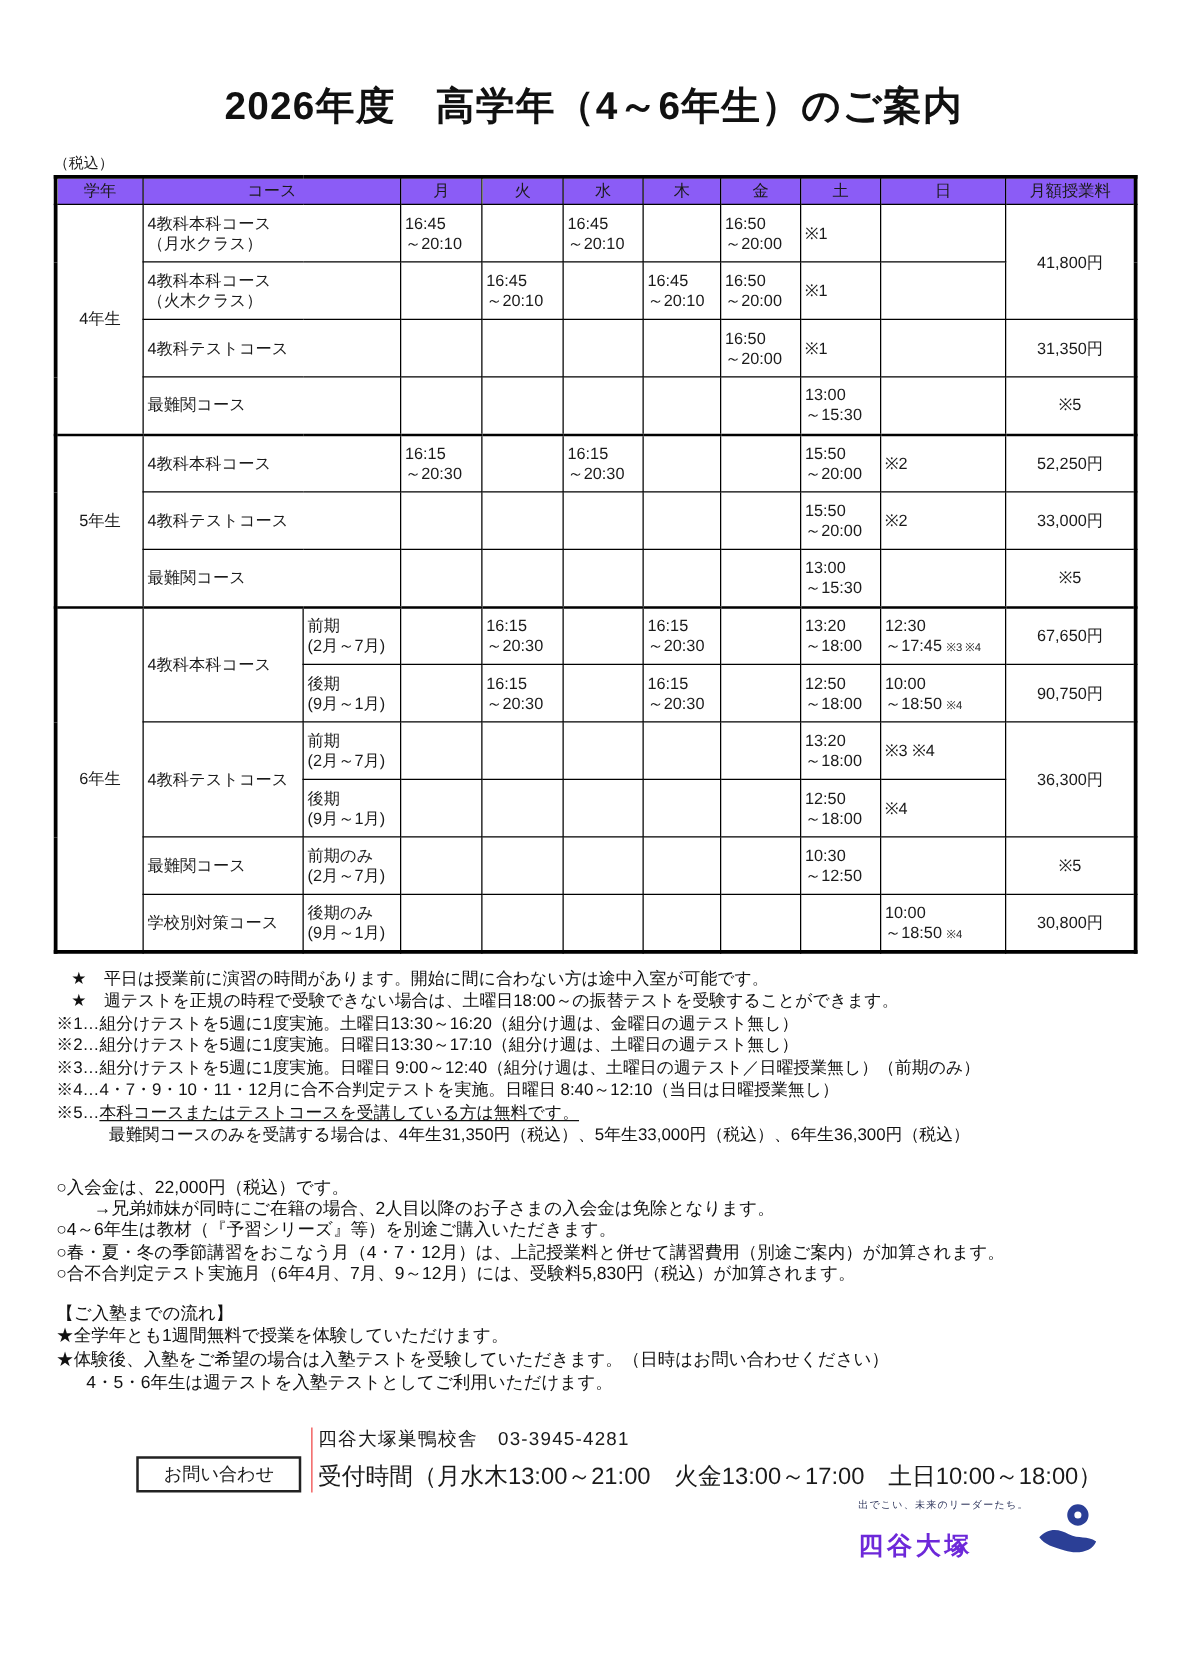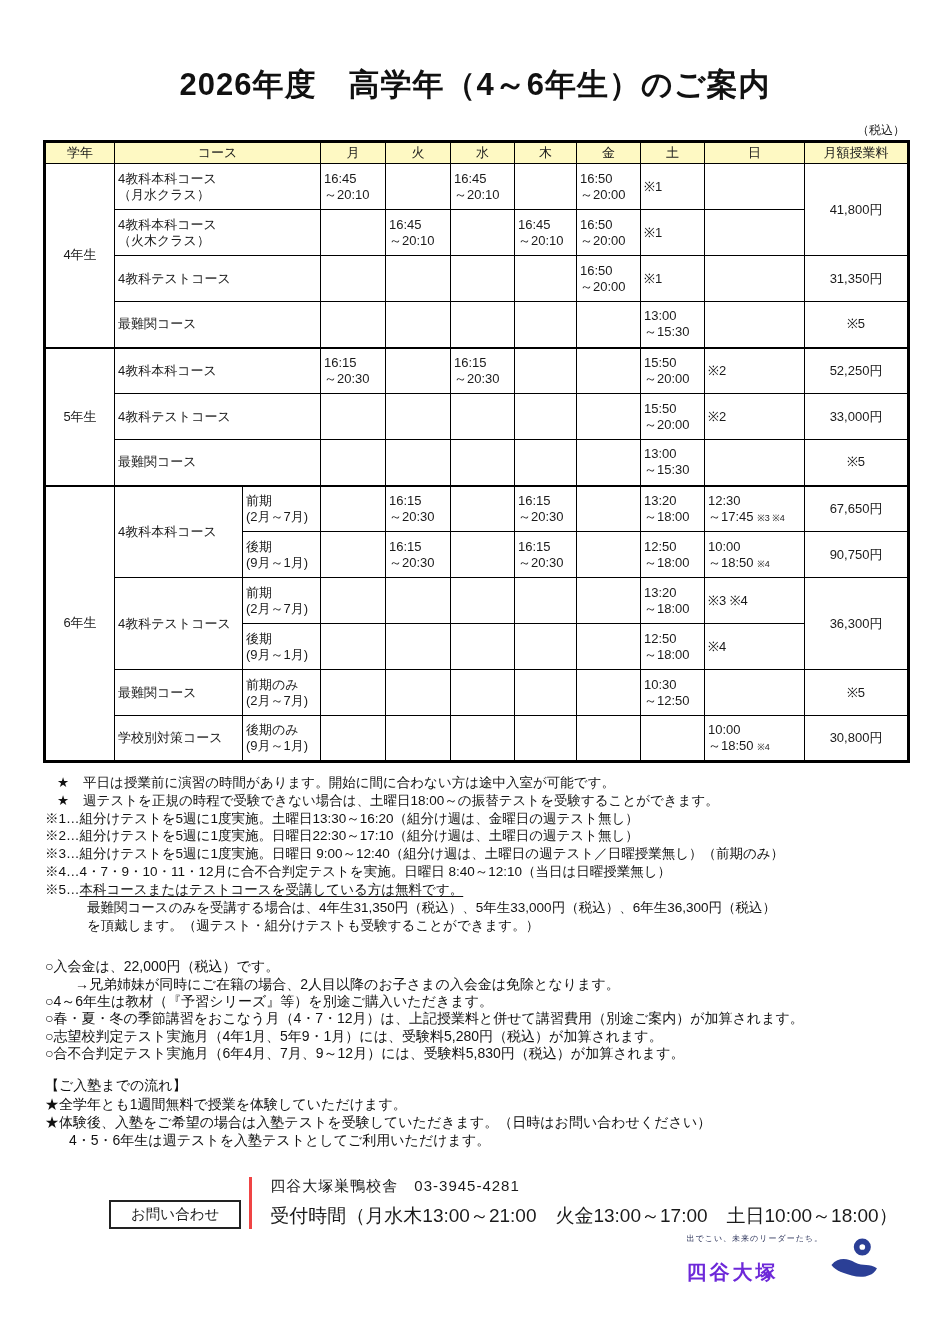--- a/index.html
+++ b/index.html
@@ -15,21 +15,20 @@
 
   h1.title {
     margin:64px 0 0 0;
     font-size:31px;
     font-weight:bold;
     text-align:center;
     letter-spacing:1px;
     color:#111;
   }
   .tax-note {
-    text-align:right;
     font-size:12px;
     margin:16px 2px 1px 0;
     color:#222;
   }
 
   table.schedule {
     border-collapse:collapse;
     table-layout:fixed;
     width:864px;
     border:3px solid #000;
@@ -37,21 +36,21 @@
   table.schedule th, table.schedule td {
     border:1px solid #000;
     font-size:13px;
     padding:2px 3px;
     vertical-align:middle;
     white-space:pre-line;
     line-height:1.22;
     overflow:hidden;
   }
   table.schedule thead th {
-    background:#fef9c3;
+    background:#8b5cf6;
     font-weight:normal;
     height:22px;
     padding:1px 2px;
   }
   table.schedule tbody tr { height:46px; }
   td.grade { text-align:center; font-size:14px;margin-left:11px; }
   td.course { text-align:left; padding-left:6px; }
   td.period { text-align:left; padding-left:4px; }
   td.time { text-align:left; padding-left:4px; }
   td.fee  { text-align:center; }
@@ -79,21 +78,21 @@
   .invite { margin:30px 0 0 2px; font-size:14.5px; color:#111; }
 
   .contact { display:flex; align-items:flex-end; margin:28px 0 0 66px; }
   .contact-box {
     border:2px solid #222;
     padding:3px 20px;
     font-size:14.5px;
     text-align:center;
     min-width:126px;
   }
-  .contact-info { margin-left:8px; border-left:3px solid #ef4444; padding-left:18px; }
+  .contact-info { margin-left:8px; border-left:1px solid #ef4444; padding-left:4px; }
   .contact-phone { font-size:15px; letter-spacing:1px; }
   .contact-hours { font-size:19px; margin-top:7px; }
 
   .logo { display:flex; justify-content:flex-end; align-items:flex-end;
           margin:4px 26px 0 0; }
   .logo-text { text-align:left; }
   .logo-tagline { font-size:8px; letter-spacing:1px; color:#2a3158; margin-bottom:18px; }
   .logo-name { font-size:20px; font-weight:bold; letter-spacing:3px; color:#6d28d9; line-height:1; }
   .logo-mark { margin:0 0 0 6px; }
 </style>
@@ -319,35 +318,33 @@
 ～18:50</span> <span class="sm">※4</span></td>
         <td class="fee">30,800円</td>
       </tr>
     </tbody>
   </table>
 
   <ul class="notes">
     <li class="star"><span class="mark">★</span><span>平日は授業前に演習の時間があります。開始に間に合わない方は途中入室が可能です。</span></li>
     <li class="star"><span class="mark">★</span><span>週テストを正規の時程で受験できない場合は、土曜日18:00～の振替テストを受験することができます。</span></li>
     <li><span class="mark">※1…</span><span>組分けテストを5週に1度実施。土曜日13:30～16:20（組分け週は、金曜日の週テスト無し）</span></li>
-    <li><span class="mark">※2…</span><span>組分けテストを5週に1度実施。日曜日22:30～17:10（組分け週は、土曜日の週テスト無し）</span></li>
+    <li><span class="mark">※2…</span><span>組分けテストを5週に1度実施。日曜日13:30～17:10（組分け週は、土曜日の週テスト無し）</span></li>
     <li><span class="mark">※3…</span><span>組分けテストを5週に1度実施。日曜日 9:00～12:40（組分け週は、土曜日の週テスト／日曜授業無し）（前期のみ）</span></li>
     <li><span class="mark">※4…</span><span>4・7・9・10・11・12月に合不合判定テストを実施。日曜日 8:40～12:10（当日は日曜授業無し）</span></li>
     <li class="note5"><span class="mark">※5…</span><span class="underl">本科コースまたはテストコースを受講している方は無料です。</span><br>
       <span>最難関コースのみを受講する場合は、4年生31,350円（税込）、5年生33,000円（税込）、6年生36,300円（税込）</span><br>
-      <span>を頂戴します。（週テスト・組分けテストも受験することができます。）</span>
     </li>
   </ul>
 
   <ul class="policies">
     <li>○入会金は、22,000円（税込）です。</li>
     <li class="indent">→兄弟姉妹が同時にご在籍の場合、2人目以降のお子さまの入会金は免除となります。</li>
     <li>○4～6年生は教材（『予習シリーズ』等）を別途ご購入いただきます。</li>
     <li>○春・夏・冬の季節講習をおこなう月（4・7・12月）は、上記授業料と併せて講習費用（別途ご案内）が加算されます。</li>
-    <li>○志望校判定テスト実施月（4年1月、5年9・1月）には、受験料5,280円（税込）が加算されます。</li>
     <li>○合不合判定テスト実施月（6年4月、7月、9～12月）には、受験料5,830円（税込）が加算されます。</li>
   </ul>
 
   <div class="flow">
     <div class="flow-heading">【ご入塾までの流れ】</div>
     <div>★全学年とも1週間無料で授業を体験していただけます。</div>
     <div>★体験後、入塾をご希望の場合は入塾テストを受験していただきます。（日時はお問い合わせください）</div>
     <div class="indent2">4・5・6年生は週テストを入塾テストとしてご利用いただけます。</div>
   </div>
 

